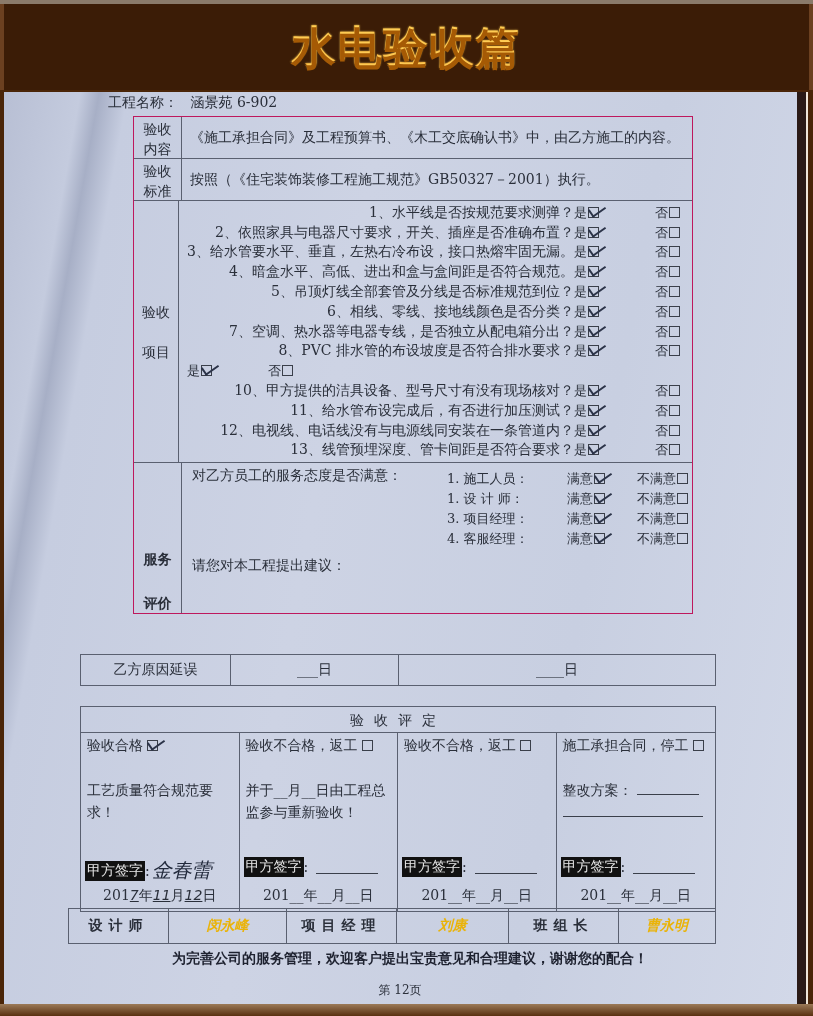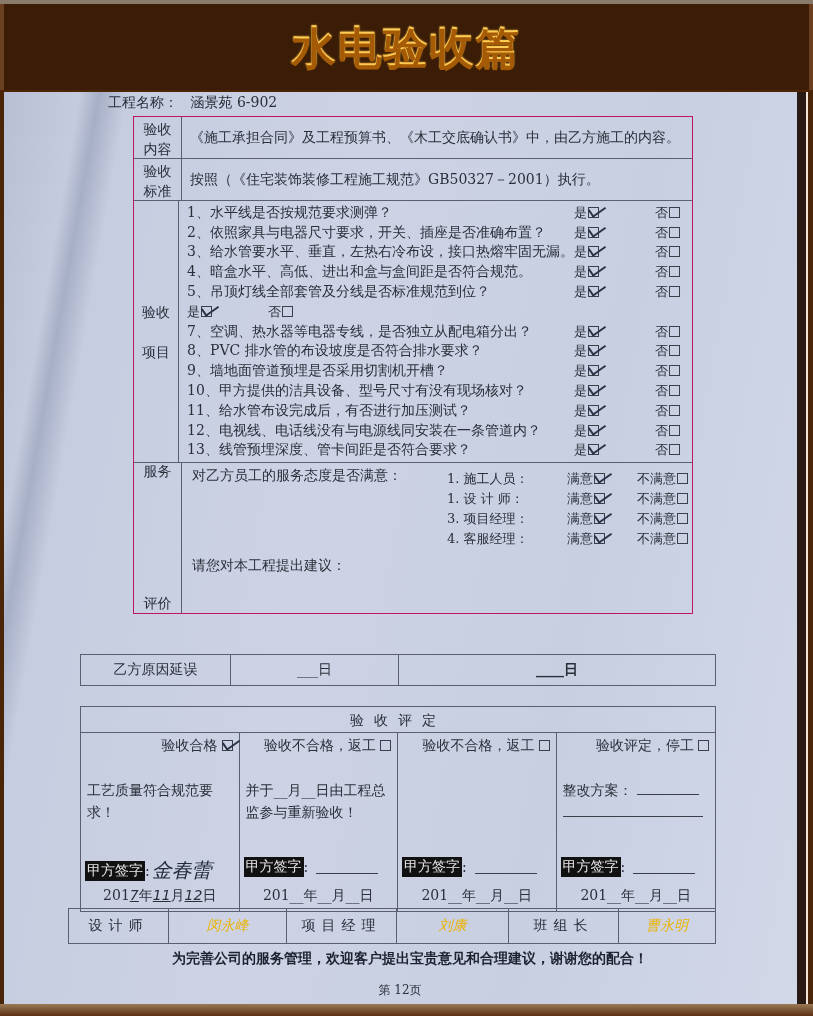--- a/index.html
+++ b/index.html
@@ -35,57 +35,57 @@
   .bottom-bar { position:absolute; left:0; top:1004px; width:813px; height:12px; background:linear-gradient(#9b7a58,#5a3010); }
 
   .doc { position: absolute; left: 90px; top: 92px; width: 640px; font-size: 14px; }
   .proj-name { position:absolute; left: 18px; top: 2px; font-size: 14px; }
   .tbl1 { position: absolute; left: 2px; top: 24px; width: 560px; border: 1px solid #be185d; margin-left: 41px; }
   .t1-row { display:flex; border-bottom: 1px solid #5a6070; }
   .t1-row:last-child { border-bottom: none; }
   .t1-label { width: 48px; border-right: 1px solid #5a6070; font-size: 14px; line-height: 20px; text-align:center; padding: 2px 0; }
   .t1-body { flex:1; padding: 0 8px; display:flex; align-items:center; font-size: 14px; }
   .items-label { display:flex; flex-direction:column; justify-content:center; align-items:center; gap: 20px; }
-  .items-list { flex: 1; padding: 2px 0 2px 8px; }
+  .items-list { flex: 1; padding: 2px 0 2px 8px; text-align: right; }
   .item { display:flex; height: 19.8px; align-items:center; font-size: 14px; }
   .item-text { flex: 1; white-space: nowrap; }
   .yesno { width: 118px; display:flex; justify-content: space-between; padding-right: 12px; font-size: 13px; }
   .chk { display:inline-block; width: 11px; height: 11px; border:1px solid #3a3f4a; vertical-align: -1px; margin-left:1px; position:relative; }
   .chk.checked::after { content:""; position:absolute; left:0px; top:-3px; width:14px; height:7px; border-left:2px solid #2b3348; border-bottom:2px solid #2b3348; transform: rotate(-35deg); }
 
   .service { display:flex; height: 150px; }
-  .service-label { width: 48px; border-right: 1px solid #5a6070; display:flex; flex-direction:column; justify-content:space-between; align-items:center; gap: 26px; font-size: 14px; }
+  .service-label { width: 48px; border-right: 1px solid #5a6070; display:flex; flex-direction:column; justify-content:flex-end; align-items:center; gap: 26px; font-size: 14px; font-weight: bold; }
   .service-body { flex:1; position:relative; padding: 4px 8px; }
   .svc-q { position:absolute; left: 10px; top: 4px; }
   .svc-list { position:absolute; left: 265px; top: 6px; }
   .svc-row { display:flex; height: 20px; align-items:center; font-size: 13px; }
   .svc-role { width: 120px; }
   .svc-sat { width: 70px; }
   .svc-suggest { position:absolute; left: 10px; top: 94px; }
 
   .delay { position: absolute; left: -10px; top: 562px; width: 636px; height: 32px; display:flex; border:1px solid #5a6070; }
   .delay > div { display:flex; align-items:center; justify-content:center; border-right: 1px solid #5a6070; font-size:14px; }
-  .delay > div:last-child { border-right:none;font-weight:bold; }
+  .delay > div:last-child { border-right:none; }
 
   .assess { position: absolute; left: -10px; top: 614px; width: 636px; border: 1px solid #5a6070; }
   .assess-title { height: 26px; border-bottom:1px solid #5a6070; text-align:center; line-height:26px; letter-spacing: 10px; font-size:14px; }
   .assess-cols { display:flex; height: 178px; }
   .acol { width: 25%; border-right: 1px solid #5a6070; position:relative; font-size:14px; padding: 4px 6px; }
   .acol:last-child { border-right: none; }
-  .acol .ahead { white-space:nowrap;text-align:right; }
+  .acol .ahead { white-space:nowrap; }
   .acol .adesc { position:absolute; top: 46px; left: 6px; right: 6px; line-height: 22px; }
   .acol .asign { position:absolute; top: 124px; left: 4px; display:flex; align-items:center; }
   .sign-label { background:#111; color:#e8e8e8; padding: 1px 2px; font-size: 14px; }
   .sign-blank { display:inline-block; width: 62px; border-bottom: 1px solid #3a3f4a; margin-left: 8px; height: 14px; }
   .handwrite { font-family: "DejaVu Sans", sans-serif; font-style: italic; font-size: 20px; color:#222a3c; margin-left:2px; }
   .acol .adate { position:absolute; top: 154px; left: 0; right: 0; text-align:center; font-size: 14px; white-space: nowrap; }
   .u { text-decoration: underline; font-family: "DejaVu Sans", sans-serif; font-style: italic; }
   .plan-line { display:inline-block; width: 62px; border-bottom:1px solid #3a3f4a; }
 
-  .sigrow { position: absolute; left: -22px; top: 816px; width: 648px; height: 36px; display:flex; border:1px solid #5a6070; }
+  .sigrow { position: absolute; left: -22px; top: 816px; width: 648px; height: 36px; display:flex; border:1px solid #5a6070;font-weight:bold; }
   .sigrow > div { display:flex; align-items:center; justify-content:center; border-right:1px solid #5a6070; font-size:14px; }
   .sigrow > div:last-child { border-right:none; }
   .sig-label { letter-spacing: 6px; }
   .sig-hand { font-family: "DejaVu Sans", sans-serif; font-style: italic; font-size: 22px; color:#eab308;text-align:center; }
 
   .footer-note { position:absolute; left: 10px; top: 858px; width: 620px; text-align:center; font-size: 14px; font-weight: bold; color:#1e2230; }
   .page-num { position:absolute; left: 0; top: 890px; width: 620px; text-align:center; font-size: 12px; }
 </style>
 </head>
 <body>
@@ -154,41 +154,41 @@
     </span>
           </div>
           <div class="item">
             <span class="item-text">5、吊顶灯线全部套管及分线是否标准规范到位？</span>
     <span class="yesno">
       <span><span>是</span><span class="chk checked"></span></span>
       <span><span>否</span><span class="chk "></span></span>
     </span>
           </div>
           <div class="item">
+            <span class="item-text">6、相线、零线、接地线颜色是否分类？</span>
     <span class="yesno">
       <span><span>是</span><span class="chk checked"></span></span>
       <span><span>否</span><span class="chk "></span></span>
     </span>
           </div>
           <div class="item">
             <span class="item-text">7、空调、热水器等电器专线，是否独立从配电箱分出？</span>
     <span class="yesno">
       <span><span>是</span><span class="chk checked"></span></span>
       <span><span>否</span><span class="chk "></span></span>
     </span>
           </div>
           <div class="item">
             <span class="item-text">8、PVC 排水管的布设坡度是否符合排水要求？</span>
     <span class="yesno">
       <span><span>是</span><span class="chk checked"></span></span>
       <span><span>否</span><span class="chk "></span></span>
     </span>
           </div>
           <div class="item">
-            <span class="item-text">9、墙地面管道预埋是否采用切割机开槽？</span>
     <span class="yesno">
       <span><span>是</span><span class="chk checked"></span></span>
       <span><span>否</span><span class="chk "></span></span>
     </span>
           </div>
           <div class="item">
             <span class="item-text">10、甲方提供的洁具设备、型号尺寸有没有现场核对？</span>
     <span class="yesno">
       <span><span>是</span><span class="chk checked"></span></span>
       <span><span>否</span><span class="chk "></span></span>
@@ -271,21 +271,21 @@
     <div class="adesc"><span>并于__月__日由工程总监参与重新验收！</span></div>
     <div class="asign"><span class="sign-label">甲方签字</span>:<span class="sign-blank"></span></div>
     <div class="adate"><span>201__年__月__日</span></div>
         </div>
         <div class="acol">
           <div class="ahead"><span>验收不合格，返工</span><span class="chk " style="margin-left:4px"></span></div>
     <div class="asign"><span class="sign-label">甲方签字</span>:<span class="sign-blank"></span></div>
     <div class="adate"><span>201__年__月__日</span></div>
         </div>
         <div class="acol">
-          <div class="ahead"><span>验收评定，停工</span><span class="chk " style="margin-left:4px"></span></div>
+          <div class="ahead"><span>施工承担合同，停工</span><span class="chk " style="margin-left:4px"></span></div>
     <div class="adesc"><span>整改方案：</span> <span class="plan-line"></span><br><span class="plan-line" style="width:140px"></span></div>
     <div class="asign"><span class="sign-label">甲方签字</span>:<span class="sign-blank"></span></div>
     <div class="adate"><span>201__年__月__日</span></div>
         </div>
       </div>
   </div>
 
   <div class="sigrow">
     <div style="width:100px" class="sig-label">设计师</div>
     <div style="width:118px" class="sig-hand">闵永峰</div>

